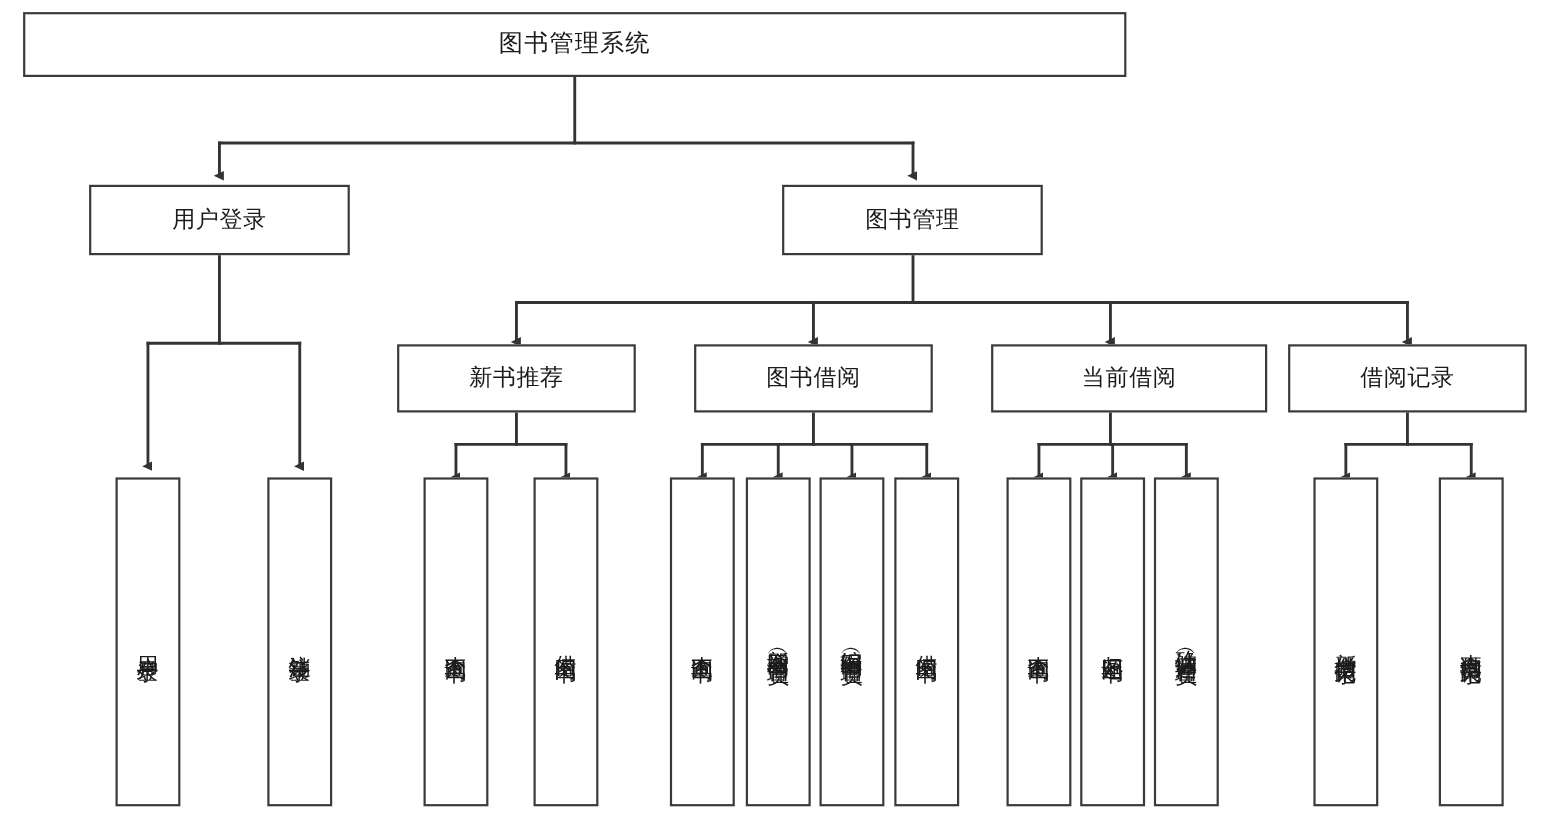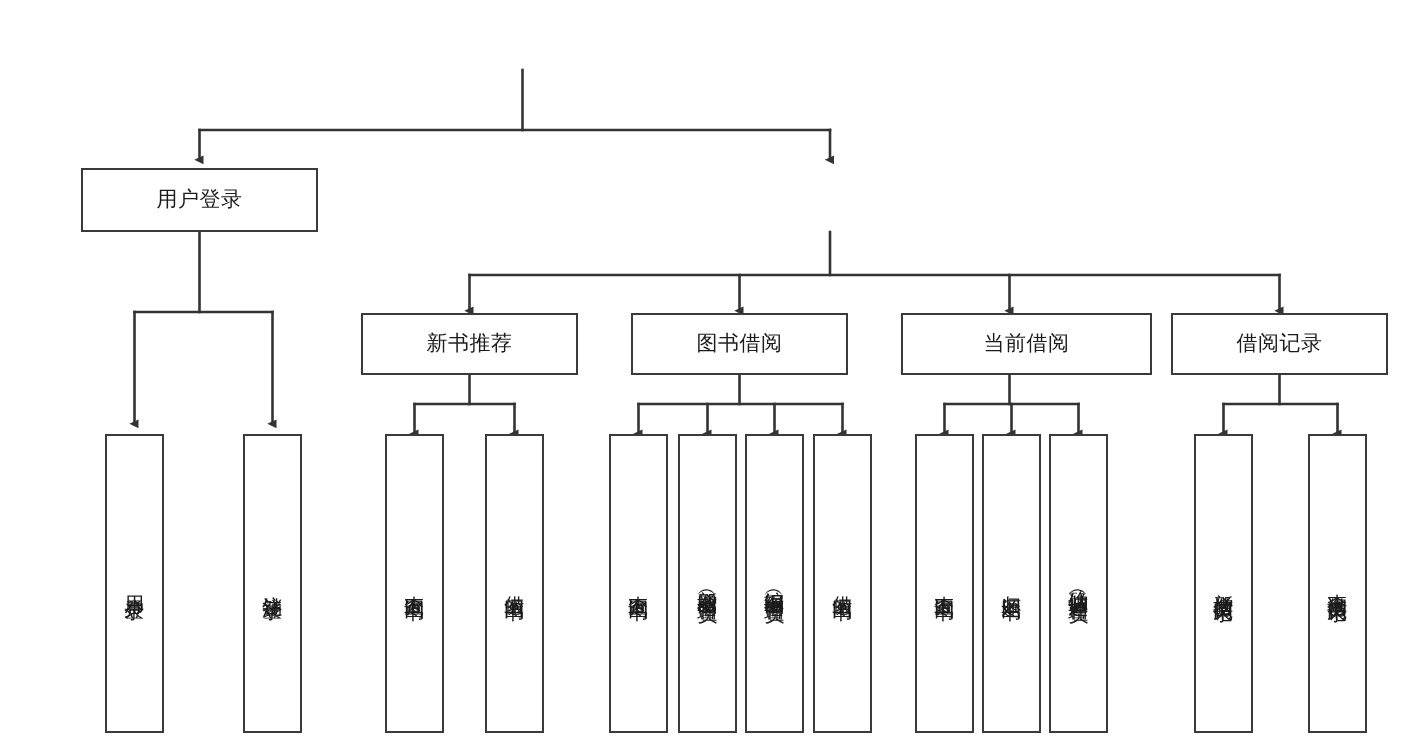--- a/index.html
+++ b/index.html
@@ -127,24 +127,30 @@
       <path d="M1011.5,404 L1011.5,434" marker-end="url(#arrow)"></path>
       <path d="M1078.5,404 L1078.5,434" marker-end="url(#arrow)"></path>
 
       <path d="M1279.5,375 L1279.5,404"></path>
       <path d="M1223.5,404 L1337.5,404"></path>
       <path d="M1223.5,404 L1223.5,434" marker-end="url(#arrow)"></path>
       <path d="M1337.5,404 L1337.5,434" marker-end="url(#arrow)"></path>
     </g>
   </svg>
 
+  <div class="node h root" style="left:21px; top:11px; width:1003px; height:59px;">
+    <span class="node-label">图书管理系统</span>
+  </div>
 
   <div class="node h" style="left:81px; top:168px; width:237px; height:64px;">
     <span class="node-label">用户登录</span>
   </div>
+  <div class="node h" style="left:711px; top:168px; width:237px; height:64px;">
+    <span class="node-label">图书管理</span>
+  </div>
 
   <div class="node h" style="left:631px; top:313px; width:217px; height:62px;">
     <span class="node-label">图书借阅</span>
   </div>
   <div class="node h" style="left:361px; top:313px; width:217px; height:62px;">
     <span class="node-label">新书推荐</span>
   </div>
   <div class="node h" style="left:901px; top:313px; width:251px; height:62px;">
     <span class="node-label">当前借阅</span>
   </div>

